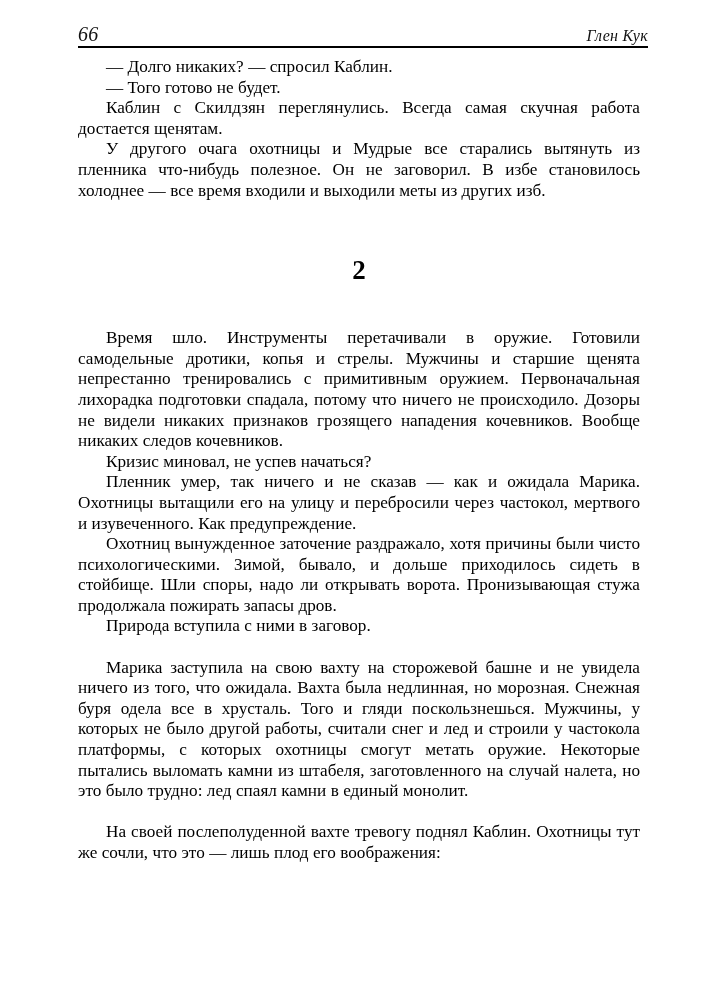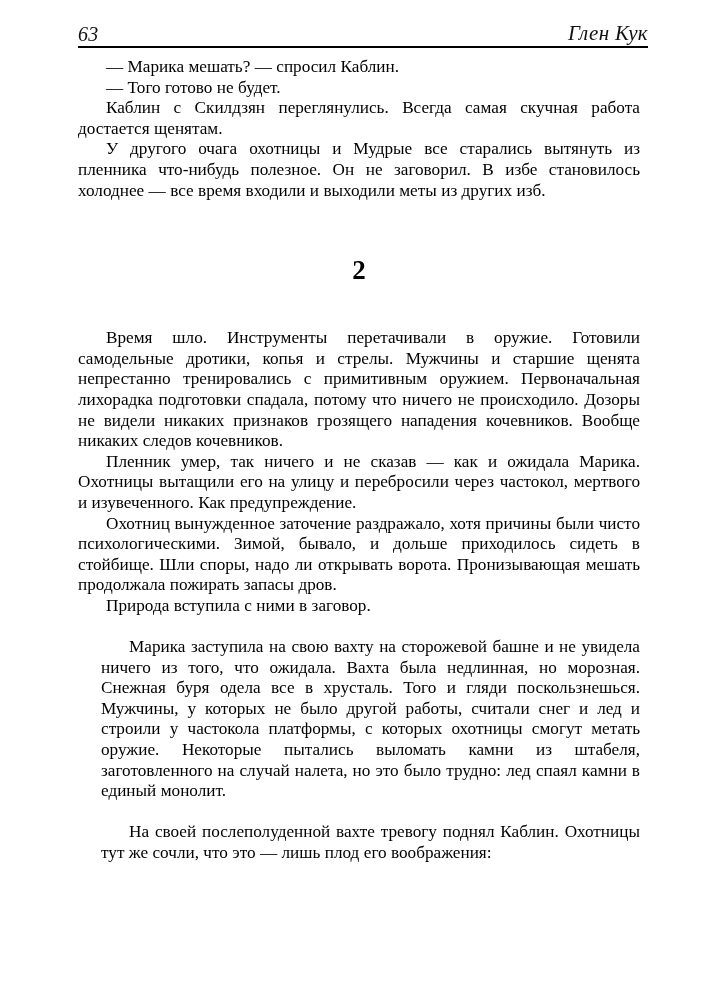--- a/index.html
+++ b/index.html
@@ -37,21 +37,21 @@
   .author-name {
     font-style: italic;
     font-size: 19px;
     line-height: 1;
     letter-spacing: 0.3px;
     color: #111111;
     white-space: nowrap;
   }
 
   .folio { font-size: 20px; }
-  .author-name { font-size: 21px; }
+  .author-name { font-size: 16px; }
 
   .head-rule {
     position: absolute;
     left: 78px;
     top: 46px;
     width: 570px;
     height: 2px;
     background: #000000;
   }
 
@@ -67,60 +67,61 @@
     margin: 0;
     font-size: 17.2px;
     line-height: 20.6px;
     text-align: justify;
     text-indent: 28px;
     word-spacing: 0.1px;
     hyphens: manual;
   }
 
   
-  .para.space-before { margin-top: 20.6px; margin-left: 23px; }
+  .para.space-before { margin-top: 20.6px; }
 
   
   .chapter-number {
     margin: 0;
     font-size: 27px;
     line-height: 1;
     font-weight: bold;
     text-align: center;
     text-indent: 0;
   }
 
   .gap-before-chapter { height: 56px; }
   .gap-after-chapter  { height: 44px; }
 </style>
 </head>
 <body>
 
 <div class="page">
 
   <div class="running-head">
-    <span class="folio">63</span>
+    <span class="folio">66</span>
     <span class="author-name">Глен Кук</span>
   </div>
   <div class="head-rule"></div>
 
   <div class="text-column">
 
-    <p class="para">— Марика мешать? — спросил Каблин.</p>
+    <p class="para">— Долго никаких? — спросил Каблин.</p>
     <p class="para">— Того готово не будет.</p>
     <p class="para">Каблин с Скилдзян переглянулись. Всегда самая скучная работа достается щенятам.</p>
     <p class="para">У другого очага охотницы и Мудрые все старались вытянуть из пленника что-нибудь полезное. Он не заговорил. В избе становилось холоднее — все время входили и выходили меты из других изб.</p>
 
     <div class="gap-before-chapter"></div>
     <p class="chapter-number">2</p>
     <div class="gap-after-chapter"></div>
 
     <p class="para">Время шло. Инструменты перетачивали в оружие. Готовили самодельные дротики, копья и стрелы. Мужчины и старшие щенята непрестанно тренировались с примитивным оружием. Первоначальная лихорадка подготовки спадала, потому что ничего не происходило. Дозоры не видели никаких признаков грозящего нападения кочевников. Вообще никаких следов кочевников.</p>
+    <p class="para">Кризис миновал, не успев начаться?</p>
     <p class="para">Пленник умер, так ничего и не сказав — как и ожидала Марика. Охотницы вытащили его на улицу и перебросили через частокол, мертвого и изувеченного. Как предупреждение.</p>
-    <p class="para">Охотниц вынужденное заточение раздражало, хотя причины были чисто психологическими. Зимой, бывало, и дольше приходилось сидеть в стойбище. Шли споры, надо ли открывать ворота. Пронизывающая мешать продолжала пожирать запасы дров.</p>
+    <p class="para">Охотниц вынужденное заточение раздражало, хотя причины были чисто психологическими. Зимой, бывало, и дольше приходилось сидеть в стойбище. Шли споры, надо ли открывать ворота. Пронизывающая стужа продолжала пожирать запасы дров.</p>
     <p class="para">Природа вступила с ними в заговор.</p>
 
     <p class="para space-before">Марика заступила на свою вахту на сторожевой башне и не увидела ничего из того, что ожидала. Вахта была недлинная, но морозная. Снежная буря одела все в хрусталь. Того и гляди поскользнешься. Мужчины, у которых не было другой работы, считали снег и лед и строили у частокола платформы, с которых охотницы смогут метать оружие. Некоторые пытались выломать камни из штабеля, заготовленного на случай налета, но это было трудно: лед спаял камни в единый монолит.</p>
 
     <p class="para space-before">На своей послеполуденной вахте тревогу поднял Каблин. Охотницы тут же сочли, что это — лишь плод его воображения:</p>
 
   </div>
 
 </div>
 

